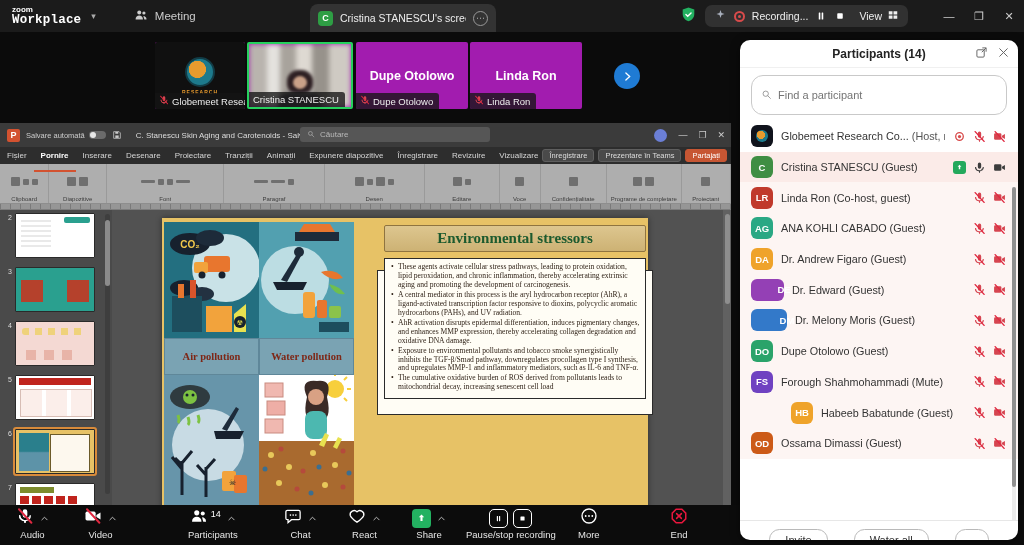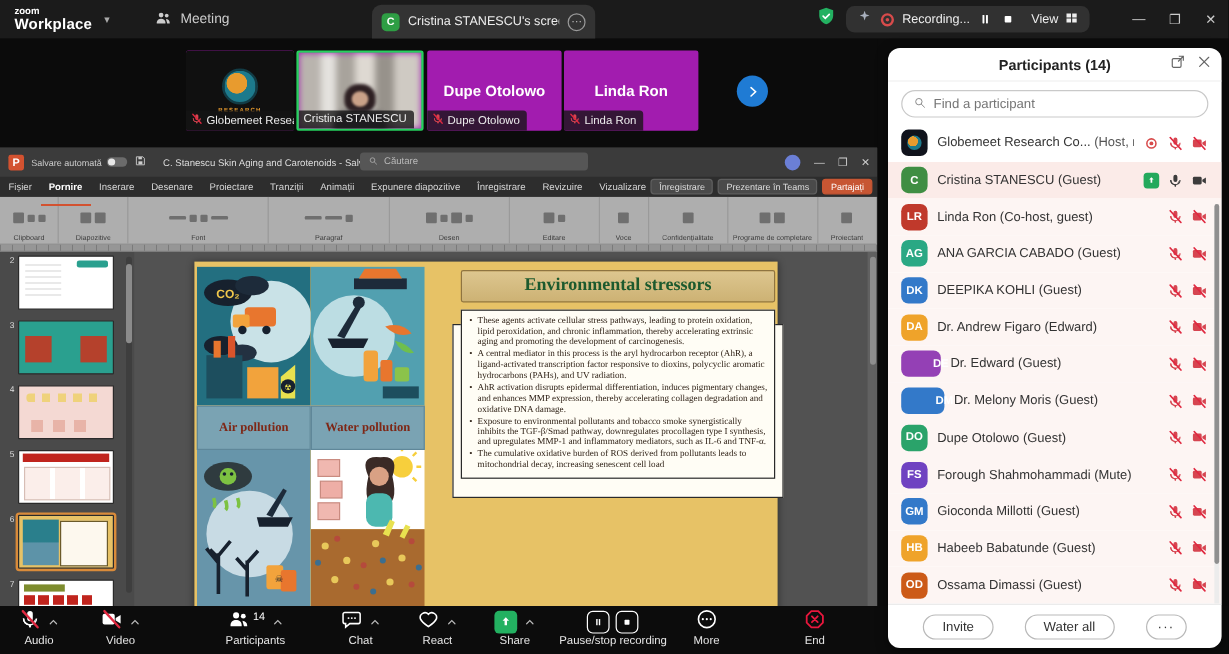--- a/index.html
+++ b/index.html
@@ -5,21 +5,21 @@
   * { margin:0; padding:0; box-sizing:border-box; }
   html,body { width:1024px; height:545px; overflow:hidden; background:#000;
     font-family:"Liberation Sans", sans-serif; }
   .app { position:relative; width:1024px; height:545px; background:#0b0b0b; overflow:hidden; }
 
   
   .top-bar { position:absolute; top:0; left:0; width:1024px; height:32px; background:#1b1b1b;
     display:flex; align-items:center; color:#ddd; z-index:20; }
   .zw-logo { margin-left:12px; line-height:1; color:#fff; }
   .zw-logo .l1 { font-size:8px; font-weight:bold; }
-  .zw-logo .l2 { font-size:12.5px; font-weight:bold; letter-spacing:.2px; }
+  .zw-logo .l2 { font-size:12.5px; font-weight:bold; letter-spacing:.2px;font-family:Liberation Mono, monospace; }
   .chev-down { color:#aaa; font-size:9px; margin:0 0 0 10px; }
   .meeting-tab { display:flex; align-items:center; gap:7px; margin-left:38px; font-size:11.5px; color:#ccc; }
   .meeting-tab svg { width:14px; height:14px; }
   .screen-tab { position:absolute; left:310px; top:4px; height:28px; width:186px; background:#333;
     border-radius:8px 8px 0 0; display:flex; align-items:center; gap:7px; padding:0 8px; }
   .screen-tab .cav { width:15px; height:15px; border-radius:4px; background:#2e9e44; color:#fff;
     font-size:9px; font-weight:bold; display:flex; align-items:center; justify-content:center; }
   .screen-tab .ttl { font-size:10.5px; color:#eee; white-space:nowrap; overflow:hidden; flex:1; }
   .tab-ellipsis { width:15px; height:15px; border:1.2px solid #999; border-radius:50%; color:#bbb;
     font-size:9px; line-height:12px; text-align:center; flex:none; }
@@ -144,21 +144,21 @@
     color:#fff; font-family:"Liberation Serif",serif; font-weight:bold; font-size:9.5px; text-align:center;
     padding:4px 6px; }
 
   
   .panel { position:absolute; left:740px; top:40px; width:278px; height:500px; background:#fff;
     border-radius:10px; z-index:30; box-shadow:0 2px 10px rgba(0,0,0,.5); overflow:hidden; }
   .panel-header { height:28px; display:flex; align-items:center; position:relative; border-bottom:1px solid #f0f0f0; }
   .panel-title { position:absolute; left:0; right:0; text-align:center; font-size:12px; font-weight:bold; color:#232323; }
   .panel-hbtns { position:absolute; right:8px; display:flex; gap:9px; color:#666; }
   .panel-hbtns svg { width:13px; height:13px; }
-  .panel-search { margin:7px 11px 6px; height:23px; border:1px solid #c9c9c9; border-radius:12px;
+  .panel-search { margin:7px 11px 6px; height:40px; border:1px solid #c9c9c9; border-radius:12px;
     display:flex; align-items:center; gap:6px; padding:0 9px; color:#8a8a8a; }
   .panel-search svg { width:11px; height:11px; }
   .panel-search input { border:none; outline:none; font-size:11px; color:#444; width:100%; background:transparent;
     font-family:"Liberation Sans",sans-serif; }
   .p-list { height:399px; overflow:hidden; position:relative; }
   .p-row { height:30.7px; display:flex; align-items:center; gap:8px; padding:0 12px 0 11px; }
   .p-row.tint { background:#fdf5f3; }
   .p-row.hl { background:#fbebe8; }
   .p-avatar { width:22px; height:22px; border-radius:6px; color:#fff; font-size:9.5px; font-weight:bold;
     display:flex; align-items:center; justify-content:center; flex:none; }
@@ -681,63 +681,42 @@
               <svg viewBox="0 0 24 24" fill="currentColor">
                 <rect x="2" y="6" width="13.5" height="12" rx="2.2"></rect>
                 <path d="M16.5 10.6 L22 7.2v9.6l-5.5-3.4z"></path>
                 <path d="M4 3 L20.5 21" stroke="#e02840" stroke-width="2.6" stroke-linecap="round" fill="none"></path>
               </svg>
             </span>
           </div>
         </div>
         <div class="p-row tint">
           <div class="p-avatar" style="background: rgb(42, 168, 132);">AG</div>
-          <div class="p-name">ANA GARCIA CABADO (Guest)</div>
-          <div class="p-icons">
-            <span class="ic red">
-              <svg viewBox="0 0 24 24" fill="currentColor">
-                <path d="M12 14.2a3.1 3.1 0 0 0 3.1-3.1V6a3.1 3.1 0 0 0-6.2 0v5.1A3.1 3.1 0 0 0 12 14.2z"></path>
-                <path d="M18.4 11.1a6.4 6.4 0 0 1-12.8 0H4a8 8 0 0 0 7 7.9V21h2v-2z M20 11.1h-1.6z"></path>
-                <path d="M18.4 11.1a6.4 6.4 0 0 1-12.8 0H4a8 8 0 0 0 7 7.9V21h2v-2.1a8 8 0 0 0 7-7.8h-1.6z"></path>
-                <path d="M4 3 L20.5 21" stroke="#e02840" stroke-width="2.6" stroke-linecap="round" fill="none"></path>
-              </svg>
-            </span>
-            <span class="ic red">
-              <svg viewBox="0 0 24 24" fill="currentColor">
-                <rect x="2" y="6" width="13.5" height="12" rx="2.2"></rect>
-                <path d="M16.5 10.6 L22 7.2v9.6l-5.5-3.4z"></path>
-                <path d="M4 3 L20.5 21" stroke="#e02840" stroke-width="2.6" stroke-linecap="round" fill="none"></path>
-              </svg>
-            </span>
-          </div>
-        </div>
-        <div class="p-row tint">
-          <div class="p-avatar" style="background: rgb(51, 121, 201);">DK</div>
-          <div class="p-name">DEEPIKA KOHLI (Guest)</div>
+          <div class="p-name">ANA KOHLI CABADO (Guest)</div>
           <div class="p-icons">
             <span class="ic red">
               <svg viewBox="0 0 24 24" fill="currentColor">
                 <path d="M12 14.2a3.1 3.1 0 0 0 3.1-3.1V6a3.1 3.1 0 0 0-6.2 0v5.1A3.1 3.1 0 0 0 12 14.2z"></path>
                 <path d="M18.4 11.1a6.4 6.4 0 0 1-12.8 0H4a8 8 0 0 0 7 7.9V21h2v-2z M20 11.1h-1.6z"></path>
                 <path d="M18.4 11.1a6.4 6.4 0 0 1-12.8 0H4a8 8 0 0 0 7 7.9V21h2v-2.1a8 8 0 0 0 7-7.8h-1.6z"></path>
                 <path d="M4 3 L20.5 21" stroke="#e02840" stroke-width="2.6" stroke-linecap="round" fill="none"></path>
               </svg>
             </span>
             <span class="ic red">
               <svg viewBox="0 0 24 24" fill="currentColor">
                 <rect x="2" y="6" width="13.5" height="12" rx="2.2"></rect>
                 <path d="M16.5 10.6 L22 7.2v9.6l-5.5-3.4z"></path>
                 <path d="M4 3 L20.5 21" stroke="#e02840" stroke-width="2.6" stroke-linecap="round" fill="none"></path>
               </svg>
             </span>
           </div>
         </div>
         <div class="p-row tint">
           <div class="p-avatar" style="background: rgb(239, 163, 42);">DA</div>
-          <div class="p-name">Dr. Andrew Figaro (Edward)</div>
+          <div class="p-name">Dr. Andrew Figaro (Guest)</div>
           <div class="p-icons">
             <span class="ic red">
               <svg viewBox="0 0 24 24" fill="currentColor">
                 <path d="M12 14.2a3.1 3.1 0 0 0 3.1-3.1V6a3.1 3.1 0 0 0-6.2 0v5.1A3.1 3.1 0 0 0 12 14.2z"></path>
                 <path d="M18.4 11.1a6.4 6.4 0 0 1-12.8 0H4a8 8 0 0 0 7 7.9V21h2v-2z M20 11.1h-1.6z"></path>
                 <path d="M18.4 11.1a6.4 6.4 0 0 1-12.8 0H4a8 8 0 0 0 7 7.9V21h2v-2.1a8 8 0 0 0 7-7.8h-1.6z"></path>
                 <path d="M4 3 L20.5 21" stroke="#e02840" stroke-width="2.6" stroke-linecap="round" fill="none"></path>
               </svg>
             </span>
             <span class="ic red">
@@ -827,42 +806,21 @@
             <span class="ic red">
               <svg viewBox="0 0 24 24" fill="currentColor">
                 <rect x="2" y="6" width="13.5" height="12" rx="2.2"></rect>
                 <path d="M16.5 10.6 L22 7.2v9.6l-5.5-3.4z"></path>
                 <path d="M4 3 L20.5 21" stroke="#e02840" stroke-width="2.6" stroke-linecap="round" fill="none"></path>
               </svg>
             </span>
           </div>
         </div>
         <div class="p-row tint">
-          <div class="p-avatar" style="background: rgb(51, 121, 201);">GM</div>
-          <div class="p-name">Gioconda Millotti (Guest)</div>
-          <div class="p-icons">
-            <span class="ic red">
-              <svg viewBox="0 0 24 24" fill="currentColor">
-                <path d="M12 14.2a3.1 3.1 0 0 0 3.1-3.1V6a3.1 3.1 0 0 0-6.2 0v5.1A3.1 3.1 0 0 0 12 14.2z"></path>
-                <path d="M18.4 11.1a6.4 6.4 0 0 1-12.8 0H4a8 8 0 0 0 7 7.9V21h2v-2z M20 11.1h-1.6z"></path>
-                <path d="M18.4 11.1a6.4 6.4 0 0 1-12.8 0H4a8 8 0 0 0 7 7.9V21h2v-2.1a8 8 0 0 0 7-7.8h-1.6z"></path>
-                <path d="M4 3 L20.5 21" stroke="#e02840" stroke-width="2.6" stroke-linecap="round" fill="none"></path>
-              </svg>
-            </span>
-            <span class="ic red">
-              <svg viewBox="0 0 24 24" fill="currentColor">
-                <rect x="2" y="6" width="13.5" height="12" rx="2.2"></rect>
-                <path d="M16.5 10.6 L22 7.2v9.6l-5.5-3.4z"></path>
-                <path d="M4 3 L20.5 21" stroke="#e02840" stroke-width="2.6" stroke-linecap="round" fill="none"></path>
-              </svg>
-            </span>
-          </div>
-        </div>
-        <div class="p-row tint">
-          <div class="p-avatar" style="background: rgb(239, 163, 42);">HB</div>
+          <div class="p-avatar" style="background: rgb(239, 163, 42); margin-left: 40px;">HB</div>
           <div class="p-name">Habeeb Babatunde (Guest)</div>
           <div class="p-icons">
             <span class="ic red">
               <svg viewBox="0 0 24 24" fill="currentColor">
                 <path d="M12 14.2a3.1 3.1 0 0 0 3.1-3.1V6a3.1 3.1 0 0 0-6.2 0v5.1A3.1 3.1 0 0 0 12 14.2z"></path>
                 <path d="M18.4 11.1a6.4 6.4 0 0 1-12.8 0H4a8 8 0 0 0 7 7.9V21h2v-2z M20 11.1h-1.6z"></path>
                 <path d="M18.4 11.1a6.4 6.4 0 0 1-12.8 0H4a8 8 0 0 0 7 7.9V21h2v-2.1a8 8 0 0 0 7-7.8h-1.6z"></path>
                 <path d="M4 3 L20.5 21" stroke="#e02840" stroke-width="2.6" stroke-linecap="round" fill="none"></path>
               </svg>
             </span>

